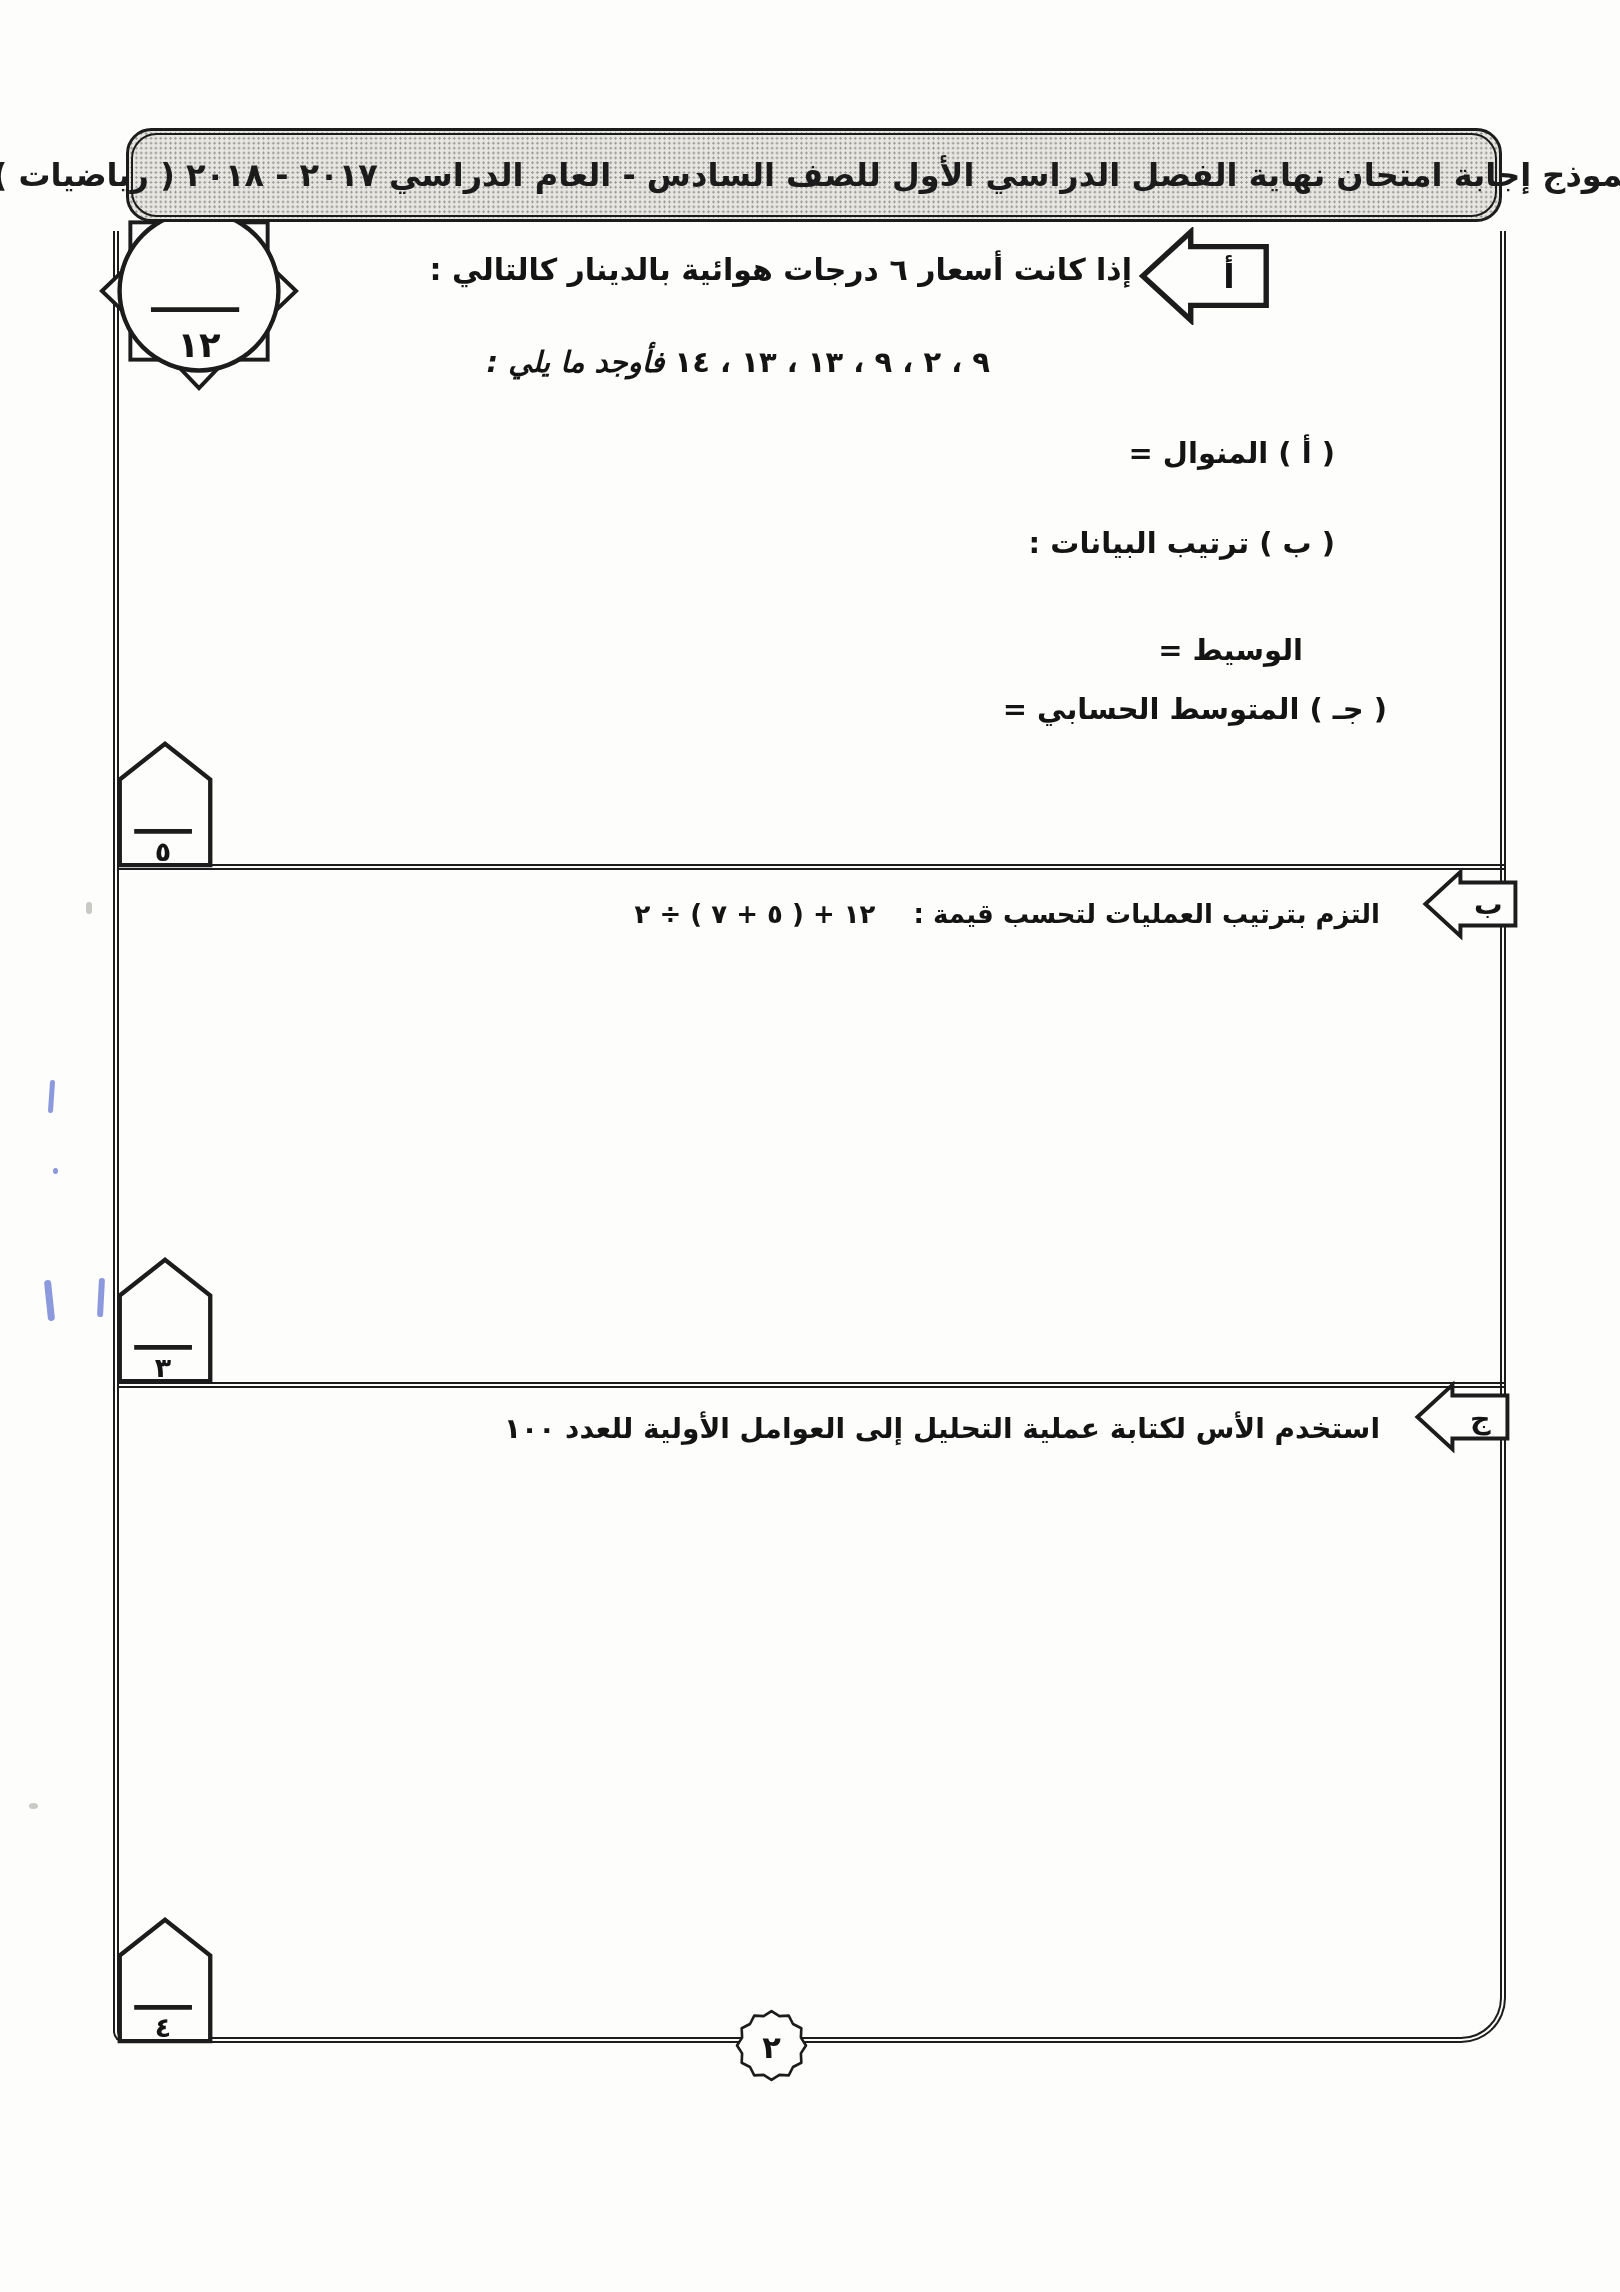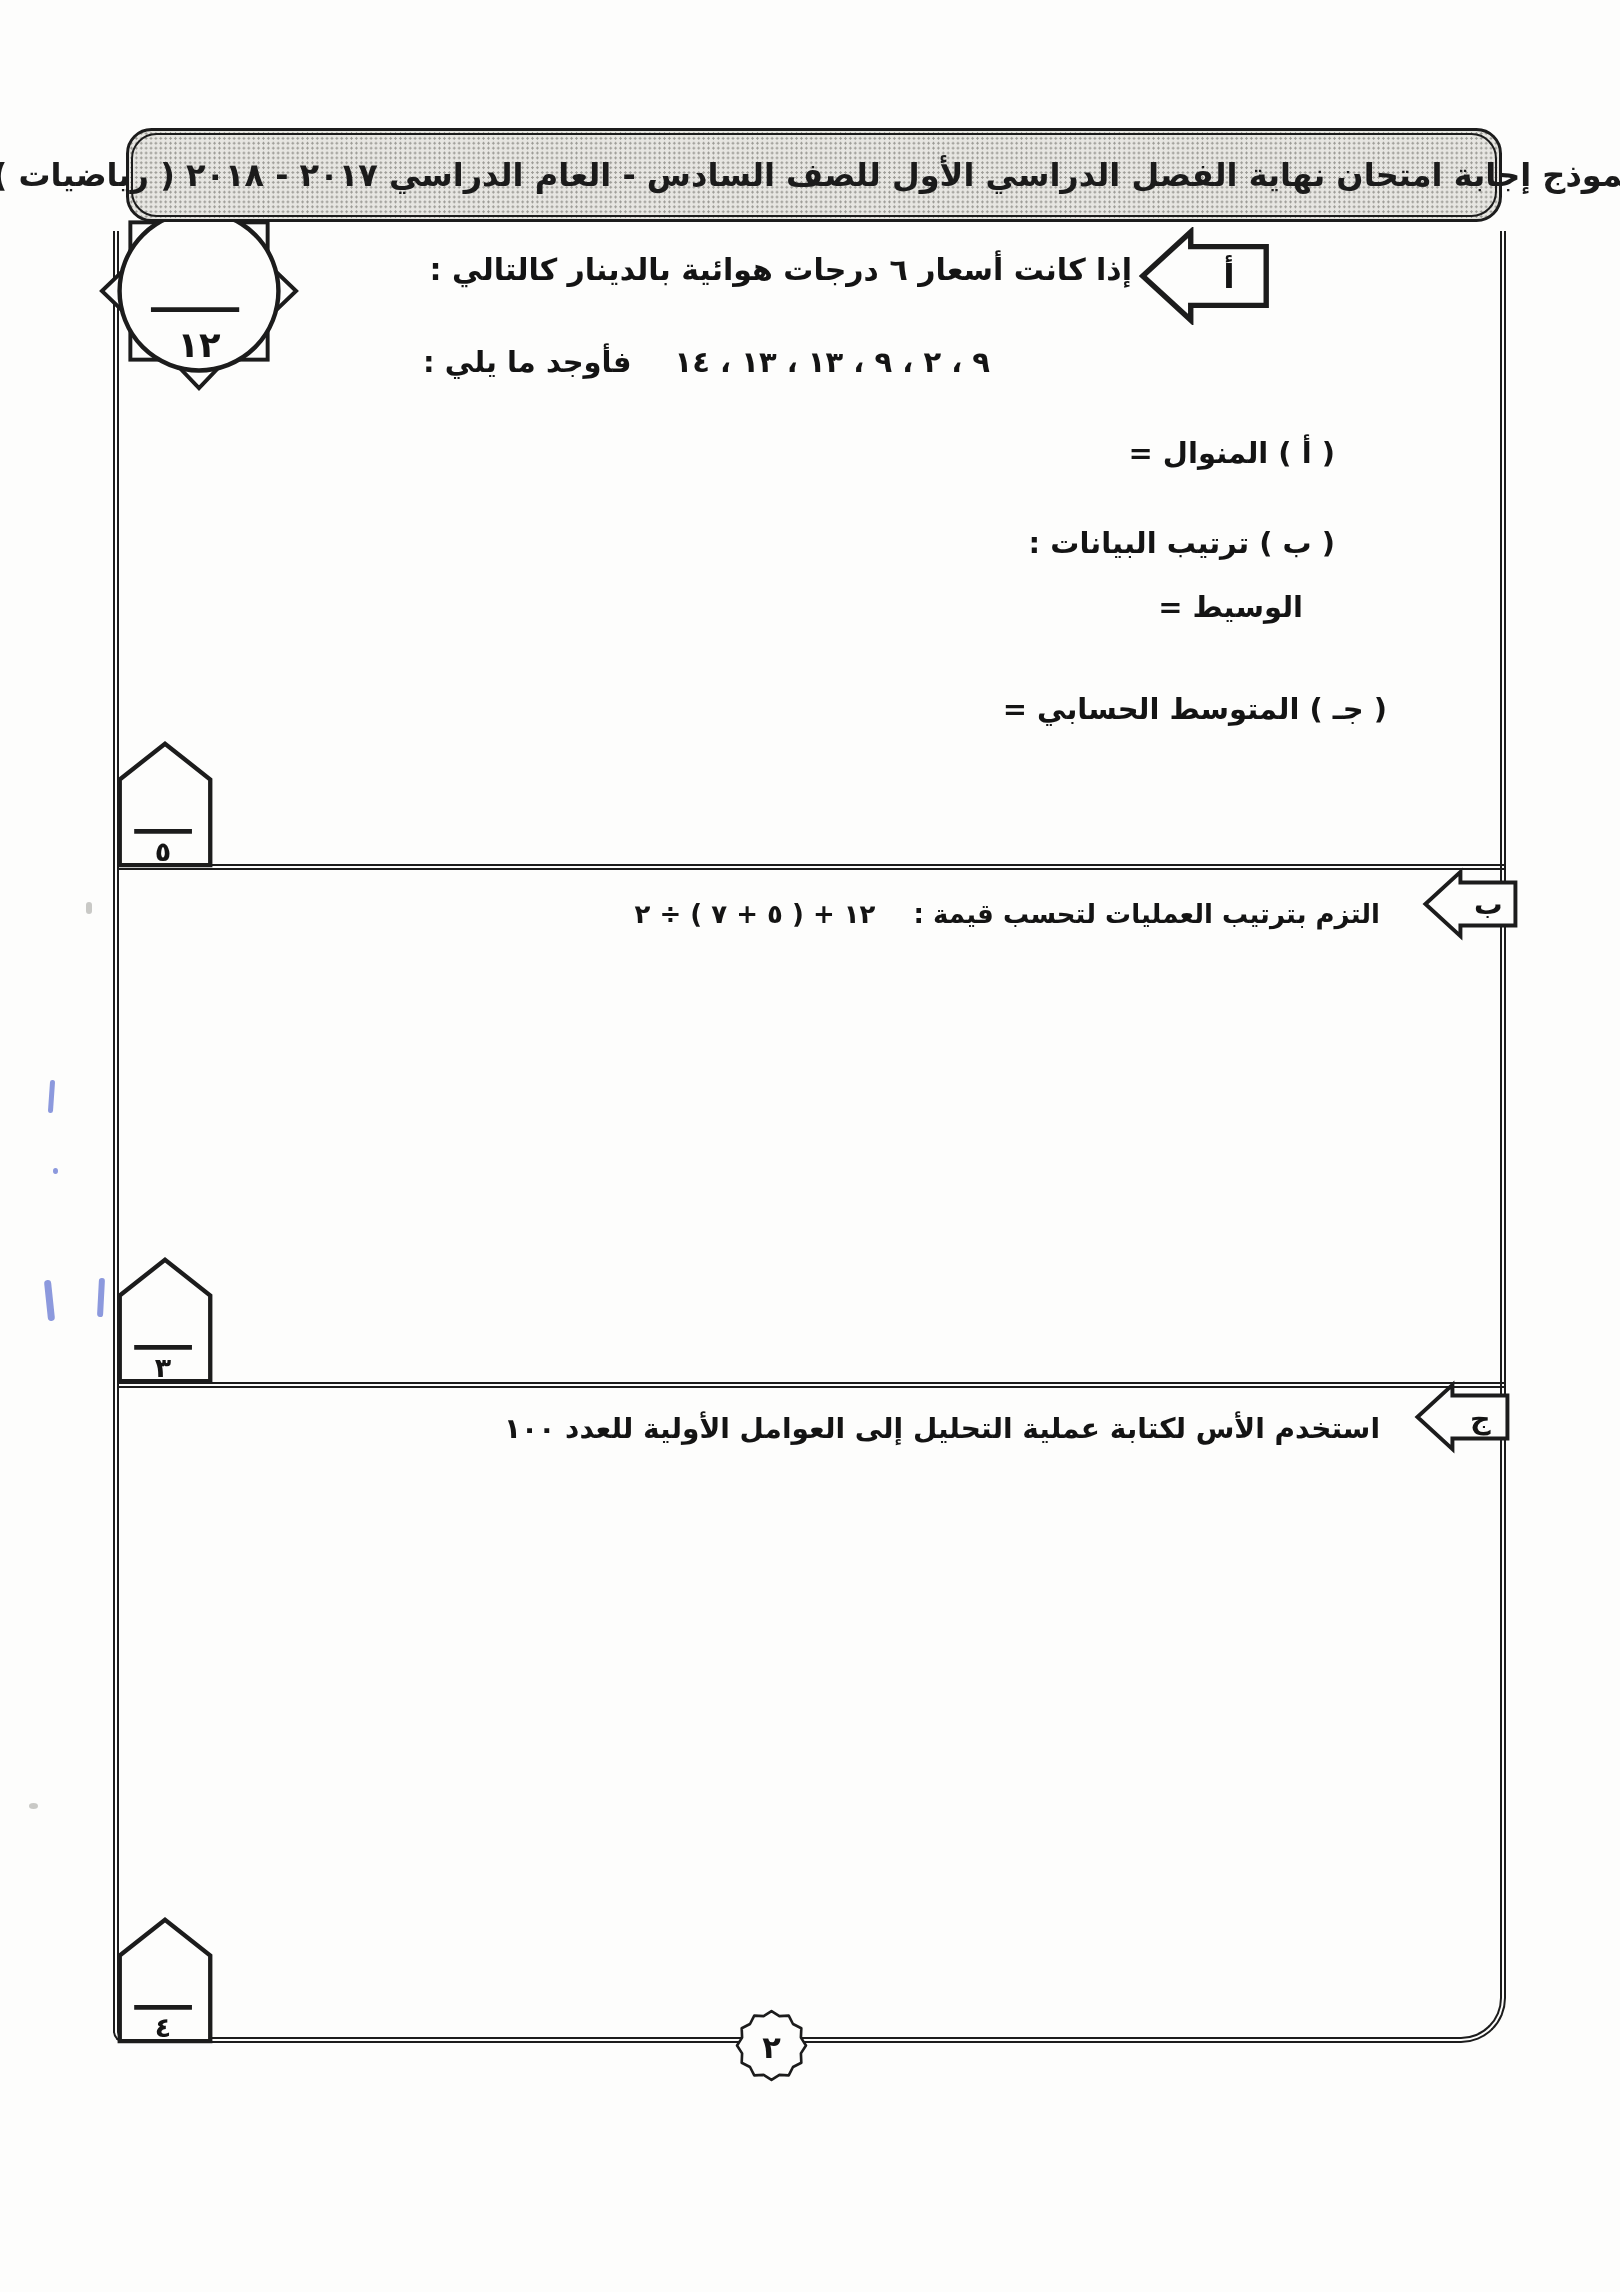--- a/index.html
+++ b/index.html
@@ -43,25 +43,25 @@
   .pagenum{left:735px;top:2009px;z-index:8;}
   .ink{stroke:#1c1c1c;fill:#fdfdfc;}
   .ink-line{stroke:#1c1c1c;}
   .svg-txt{font-family:"DejaVu Sans",sans-serif;font-weight:bold;fill:#141414;}
   
   .t{position:absolute;font-weight:bold;font-size:29px;line-height:1.25;white-space:nowrap;direction:rtl;z-index:8;color:#141414;}
   .t-intro{top:251px;right:488px;font-size:30px;}
   .t-data{top:344px;right:630px;}
   .t-item0{top:435px;right:285px;}
   .t-item1{top:525px;right:285px;}
-  .t-item2{top:589px;right:317px;}
+  .t-item2{top:632px;right:317px;}
   .t-item3{top:691px;right:233px;}
   .t-b{top:898px;right:240px;font-size:26px;}
   .t-c{top:1411px;right:240px;font-size:28px;}
-  .gap-r{margin-right:33px;display:inline-block;}
+  .gap-r{display:inline-block;font-style:italic;}
   .expr{margin-right:29px;display:inline-block;}
   
   .speck{position:absolute;z-index:9;border-radius:3.9px;}
   .blue{background:#5b6ed0;opacity:.7;}
   .gray{background:#8a8a85;opacity:.45;}
   .sp1{left:49px;top:1080px;width:4.9px;height:33px;transform:rotate(4deg);}
   .sp2{left:53px;top:1168px;width:4.9px;height:5.9px;border-radius:50%;}
   .sp3{left:46px;top:1280px;width:6.9px;height:41px;transform:rotate(-6deg);}
   .sp4{left:98px;top:1278px;width:5.9px;height:39px;transform:rotate(3deg);}
   .sp5{left:86px;top:902px;width:5.9px;height:11.8px;}

